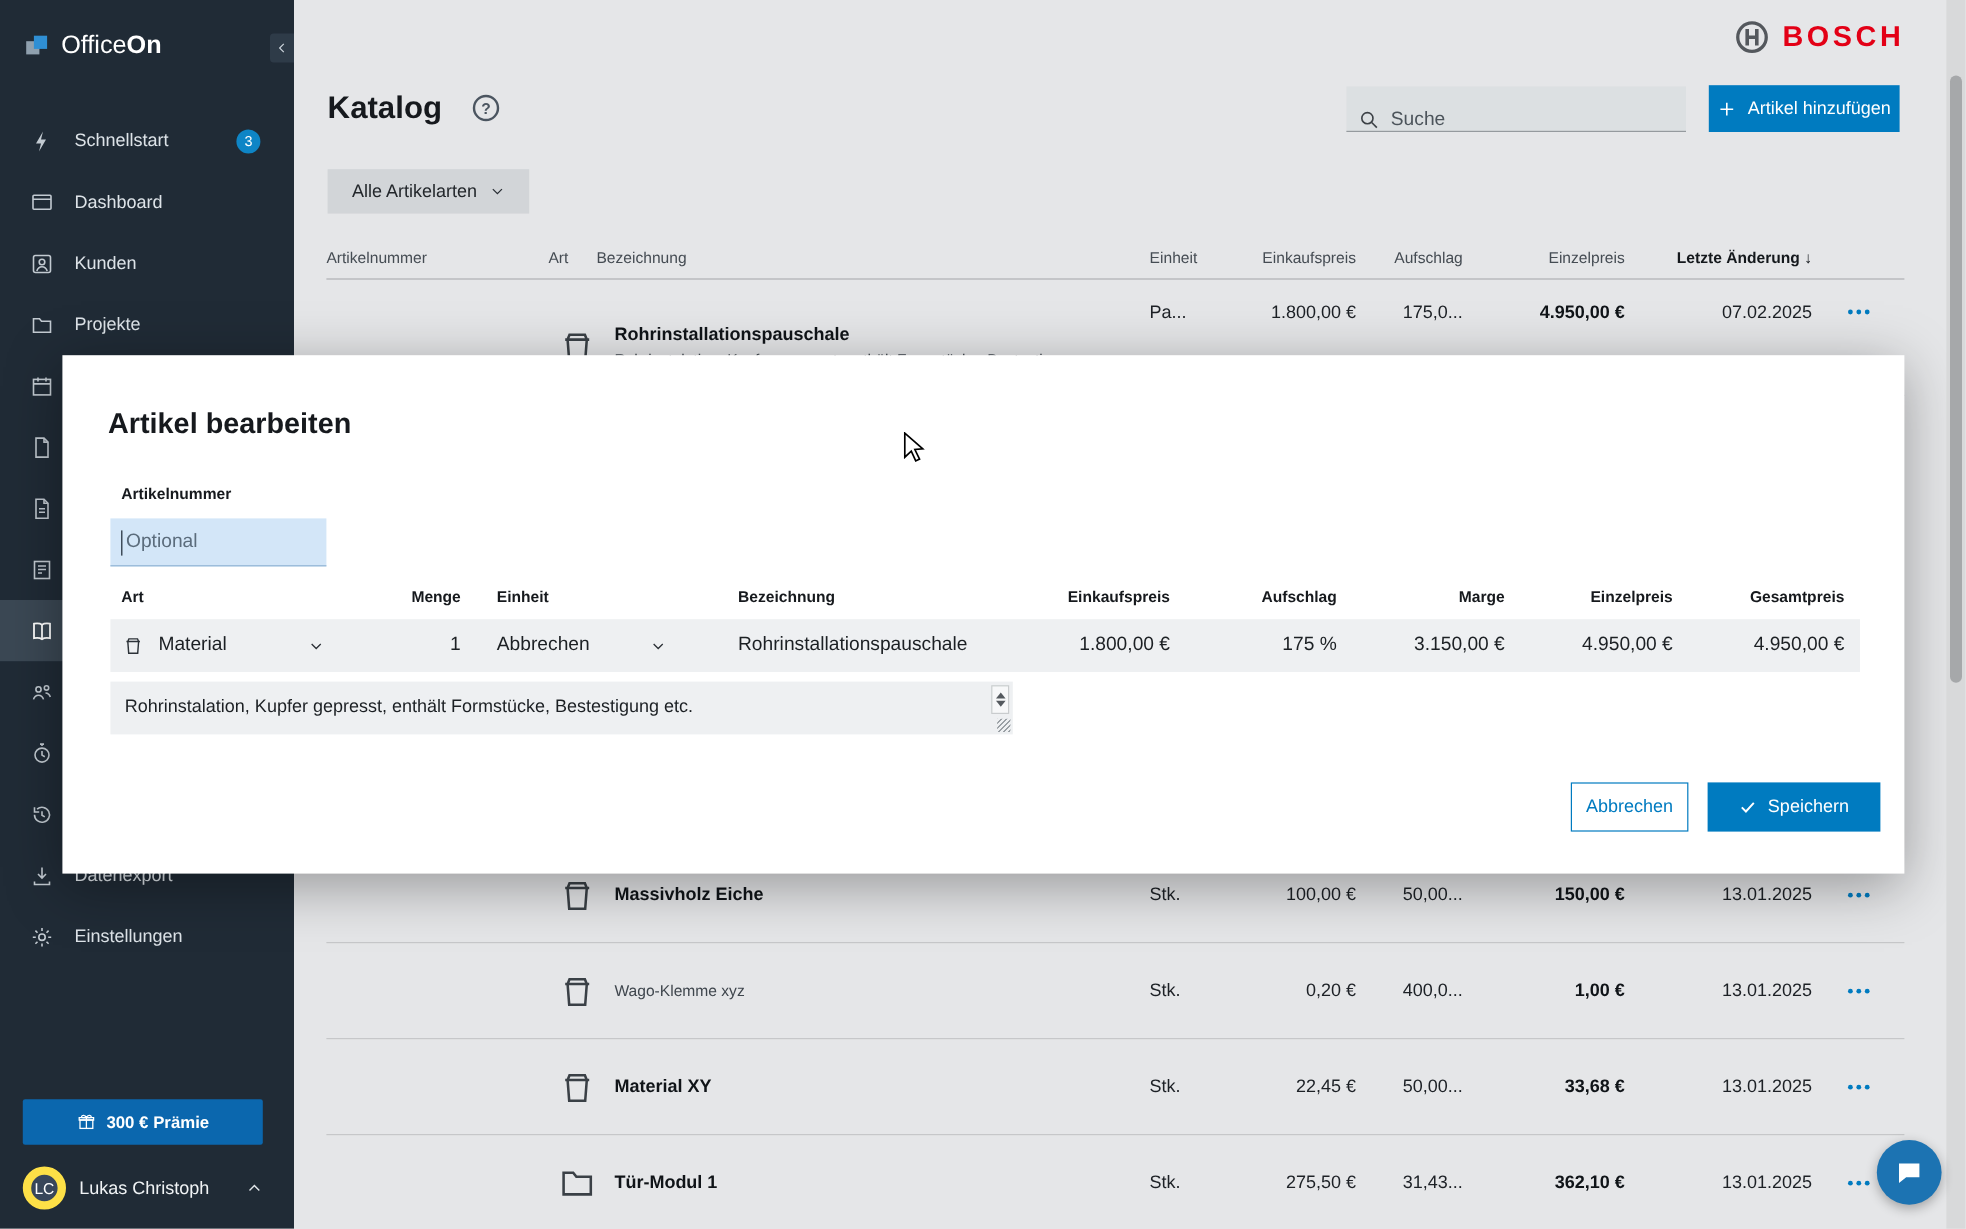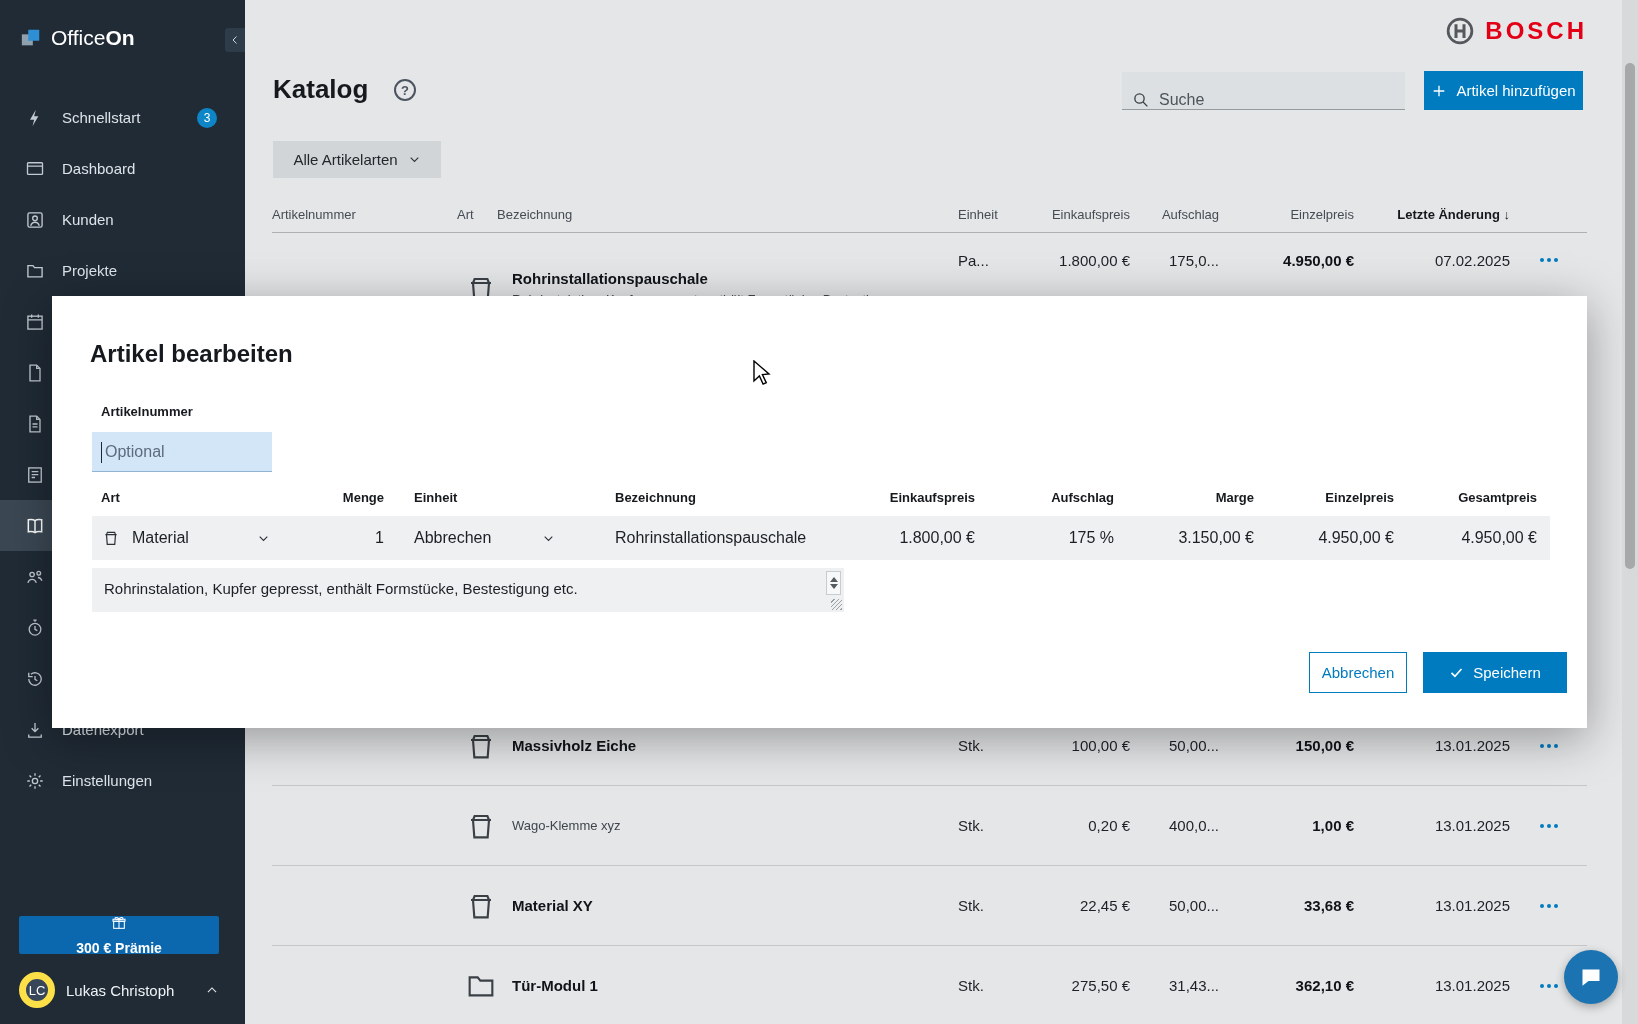--- a/index.html
+++ b/index.html
@@ -15,21 +15,21 @@
     display:flex; align-items:center; justify-content:center; font-size:14px; border-radius:3px 0 0 3px; cursor:pointer; }
   .nav { position:absolute; top:92px; left:0; right:0; }
   .nav-item { height:51px; display:flex; align-items:center; padding-left:25px; gap:17px; color:#dde3e8; font-size:15px; cursor:pointer; }
   .nav-item.active { background:#3b4854; }
   .nav-item .icon { width:20px; height:20px; color:#c2cad1; flex:0 0 20px; }
   .nav-item.active .icon { color:#ffffff; }
   .icon svg { width:100%; height:100%; display:block; }
   .badge { margin-left:auto; margin-right:28px; width:20px; height:20px; border-radius:50%; background:#0e85c6; color:#fff;
     font-size:12px; display:flex; align-items:center; justify-content:center; }
   .premium-btn { position:absolute; top:916px; left:19px; width:200px; height:38px; background:#0b67ae; color:#fff;
-    display:flex; align-items:center; justify-content:center; gap:9px; font-size:14px; font-weight:bold; border:none; border-radius:2px; cursor:pointer;flex-direction:column; }
+    display:flex; align-items:center; justify-content:center; gap:9px; font-size:14px; font-weight:bold; border:none; border-radius:2px; cursor:pointer; }
   .premium-btn .icon { width:16px; height:16px; color:#fff; }
   .user-menu { position:absolute; top:970px; left:19px; right:12px; height:40px; display:flex; align-items:center; gap:11px; cursor:pointer; }
   .avatar { width:36px; height:36px; border-radius:50%; background:#38465a; border:7px solid #fde047; color:#fff; font-size:13px;
     display:flex; align-items:center; justify-content:center; }
   .user-name { color:#f0f3f5; font-size:15px; }
   .user-menu .chev { margin-left:auto; margin-right:14px; width:14px; height:14px; color:#dfe4e8; }
 
   
   .bosch-logo { position:absolute; top:16px; right:51px; display:flex; align-items:center; gap:10px; z-index:2; }
   .bosch-logo .sym { width:30px; height:30px; color:#54585d; }

